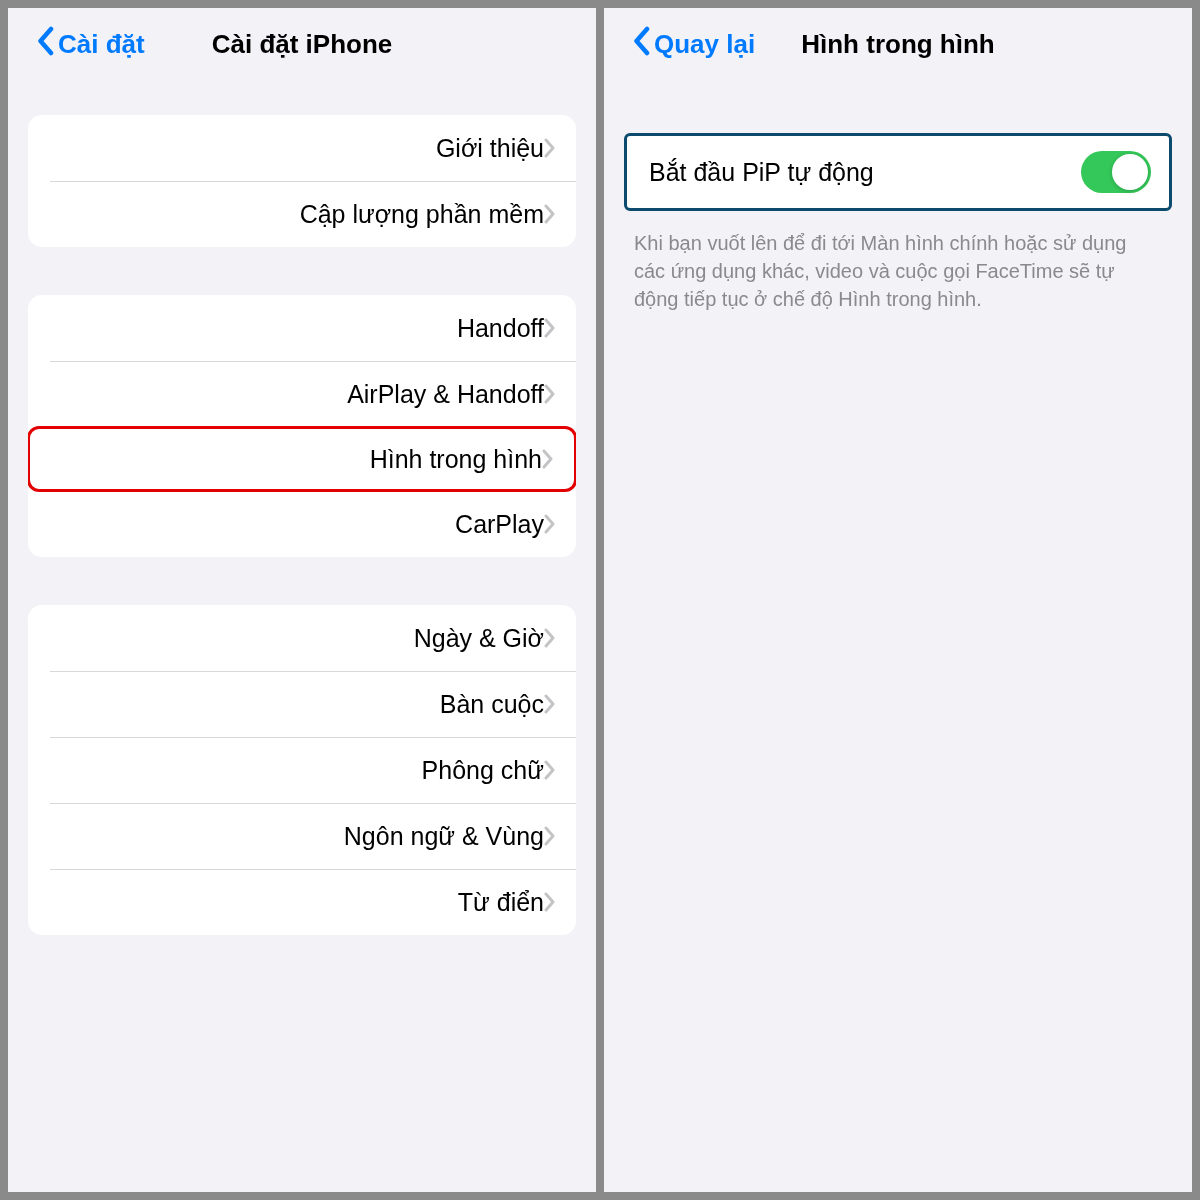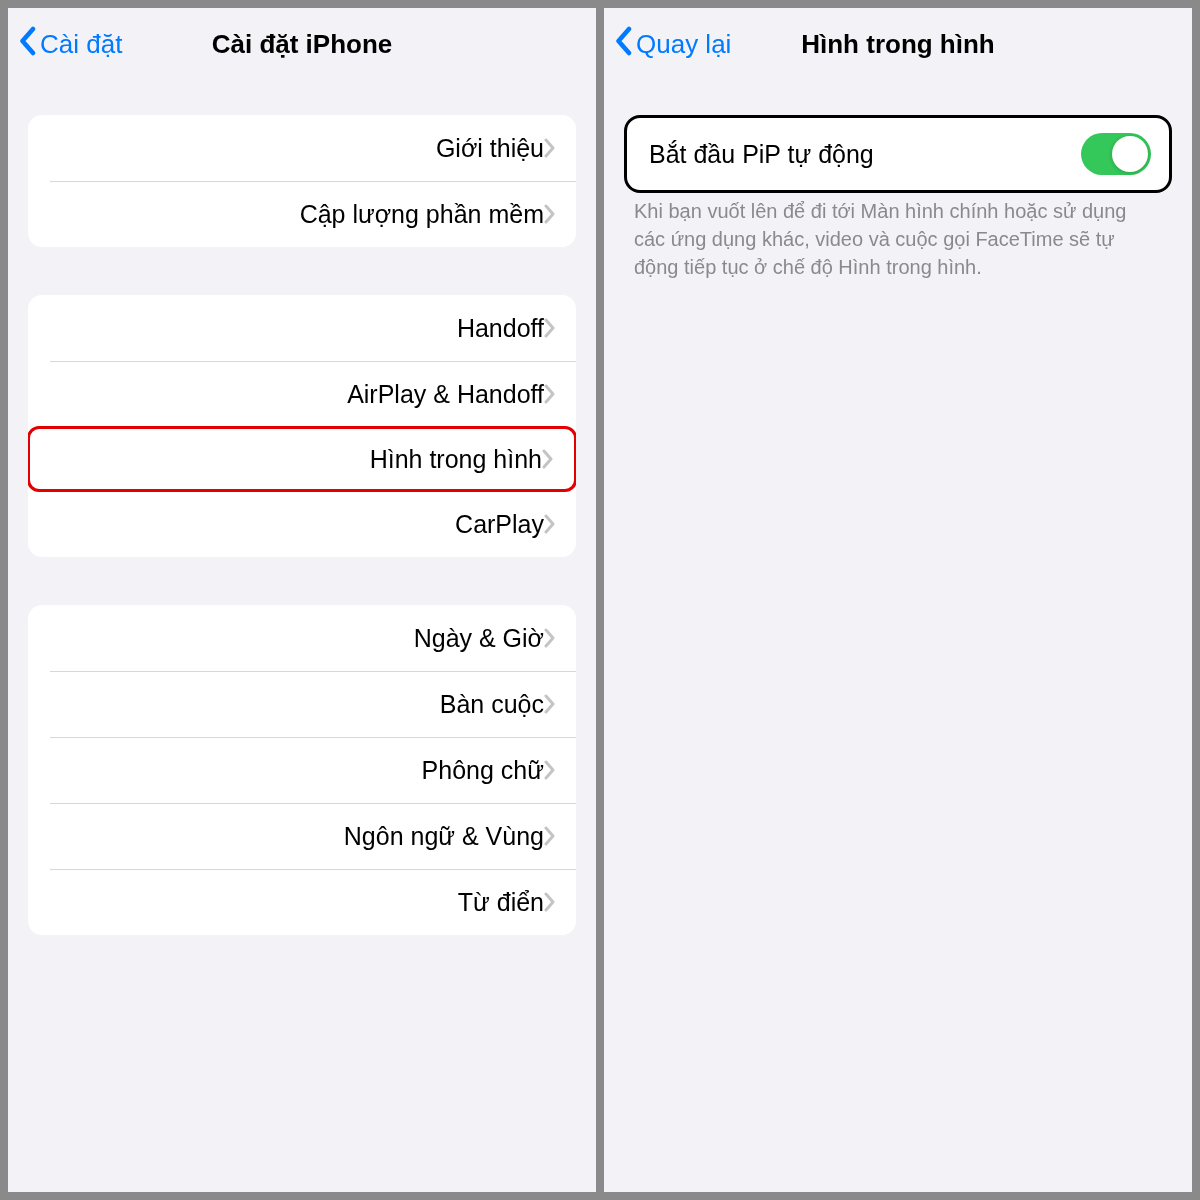--- a/index.html
+++ b/index.html
@@ -12,39 +12,39 @@
     overflow: hidden;
   }
   .phone {
     flex: 1;
     background: #f2f2f7;
     display: flex;
     flex-direction: column;
     overflow: hidden;
   }
   .phone.left { margin: 8px 4px 8px 8px; }
-  .phone.right { margin: 8px 8px 8px 4px; }
+  .phone.right { margin: 8px 8px 8px 4px; gap: 18px; }
 
   .navbar {
     height: 72px;
     min-height: 72px;
     display: flex;
     align-items: center;
     padding: 0 8px;
     position: relative;
   }
   .back-btn {
     display: flex;
     align-items: center;
     color: #007aff;
     font-size: 26px;
     cursor: pointer;
-    font-weight: 400;
+    font-weight: 700;
     position: absolute;
-    left: 10px;
+    left: 28px;
   }
   .back-btn svg { width: 18px; height: 30px; margin-right: 4px; }
   .nav-title {
     font-size: 26px;
     font-weight: 600;
     color: #000;
     text-align: center;
     flex: 1;
   }
 
@@ -98,23 +98,23 @@
     margin: -1px;
     z-index: 2;
     background: #fff;
   }
   .row.highlight::before { display:none; }
   .row.highlight + .row::before { left:0; display:none; }
 
   
   .pip-group {
     background: #fff;
-    border-radius: 16px;
+    border-radius: 6px;
     margin: 0 20px;
-    border: 3px solid #000000;
+    border: 3px solid #0c4a6e;
     overflow: hidden;
   }
   .pip-row {
     height: 72px;
     display: flex;
     align-items: center;
     padding: 0 18px 0 22px;
     cursor: pointer;
   }
   .pip-label {
@@ -137,21 +137,21 @@
     height: 36px;
     background: #fff;
     border-radius: 50%;
     box-shadow: 0 1px 4px rgba(0,0,0,.2);
   }
 
   .footer-text {
     font-size: 20px;
     color: #8a8a8e;
     line-height: 1.4;
-    padding: 4px 30px 0 30px;
+    padding: 18px 30px 0 30px;
   }
 </style>
 </head>
 <body>
 
 <div class="phone left">
   <div class="navbar">
     <div class="back-btn">
       <span>
         <svg viewBox="0 0 12 20" fill="none">

